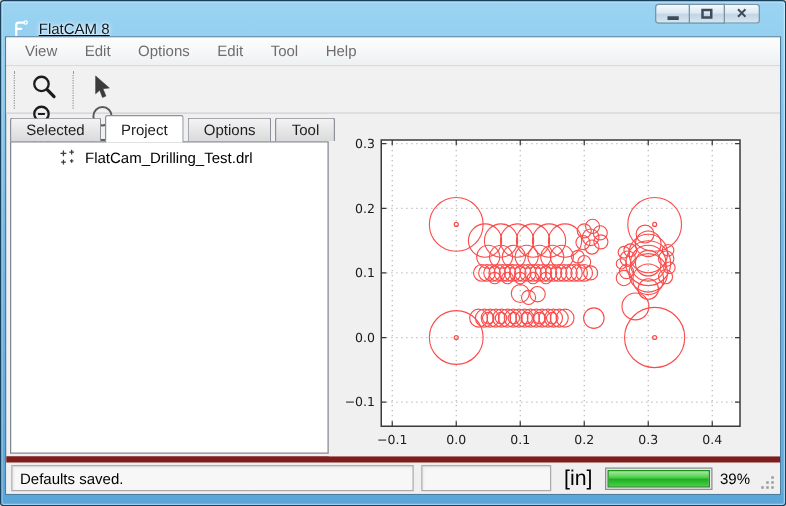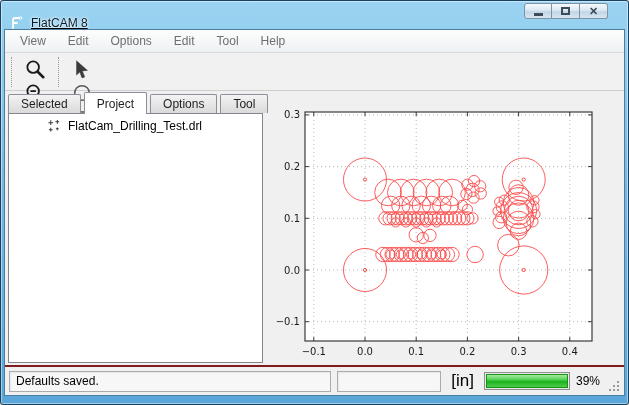--- a/index.html
+++ b/index.html
@@ -69,21 +69,21 @@
   }
   .tree-panel { flex:1; background:#fff; border:1px solid #82878f; position:relative; z-index:1;padding-left:32px; }
   .tree-item { display:flex; align-items:center; gap:6px; padding:4px 4px 2px 6px; font-size:12px; color:#000; }
 
   
   .plot-area { flex:1; position:relative; background:#f0f0f0; }
   .plot-area svg { position:absolute; left:0; top:0; }
 
   
   .statusbar {
-    height:30px; background:#f0f0f0; border-top:2px solid #7f1d1d;
+    height:30px; background:#f0f0f0; border-top:5px solid #7f1d1d;
     display:flex; align-items:center; padding:0 4px; gap:6px;
   }
   .status-panel {
     height:21px; border:1px solid #ababab; background:#f7f7f7;
     box-shadow:inset 1px 1px 2px rgba(0,0,0,.07);
     display:flex; align-items:center; padding:0 6px; font-size:12px; color:#000;
   }
   .status-msg { flex:1 1 auto; }
   .status-blank { width:104px; flex:0 0 auto; }
   .units-label { font-size:17px; color:#000; padding:0 4px; }

